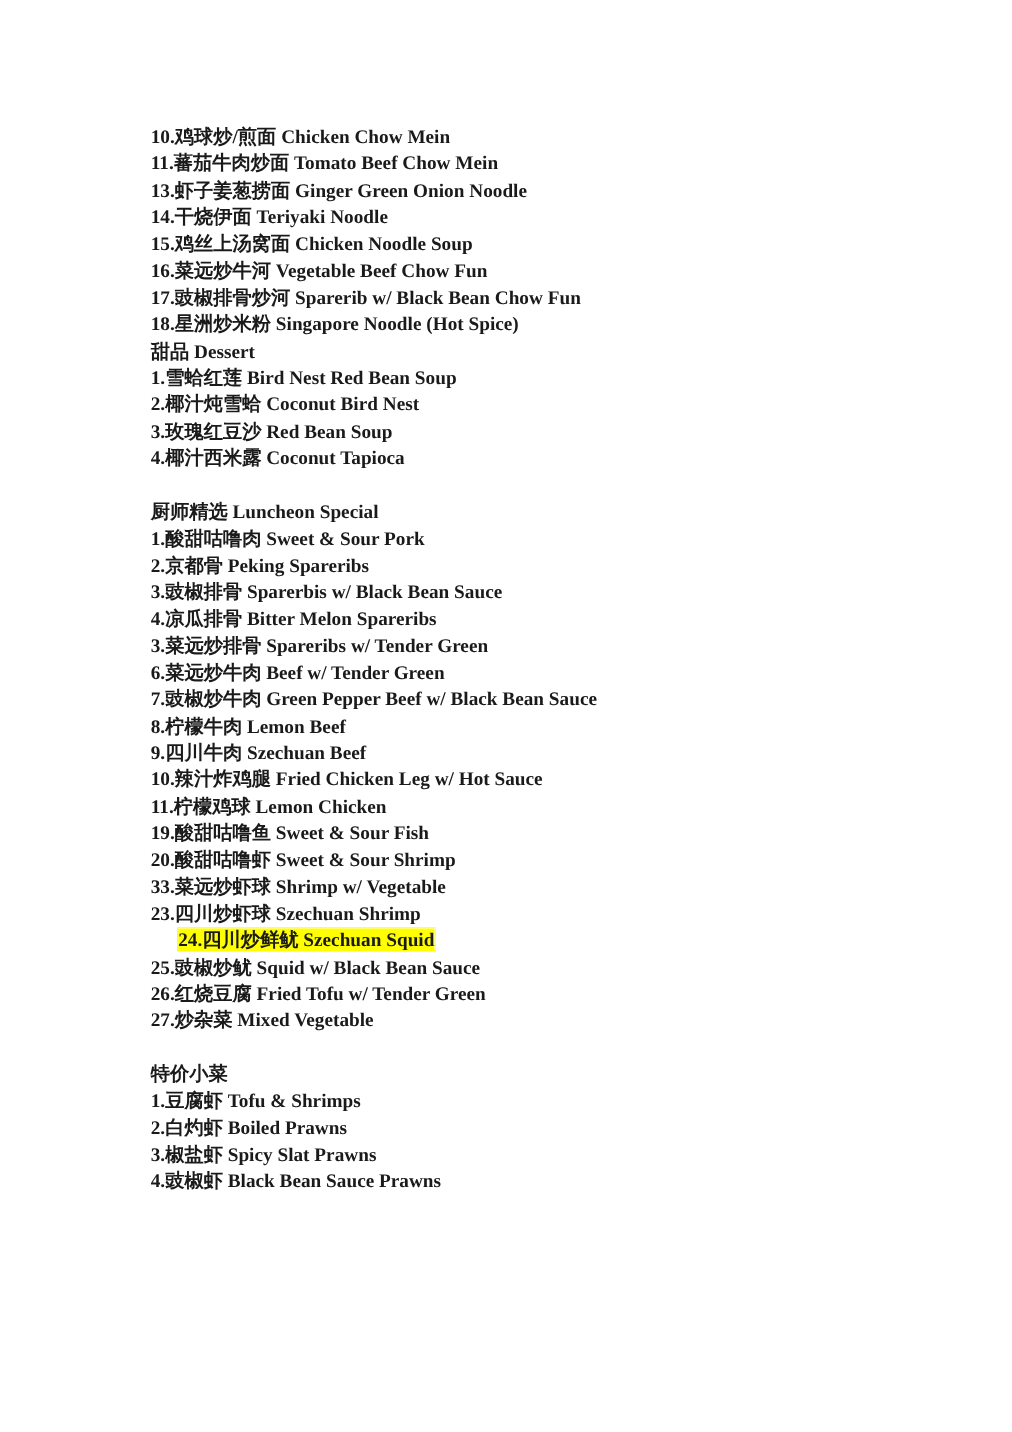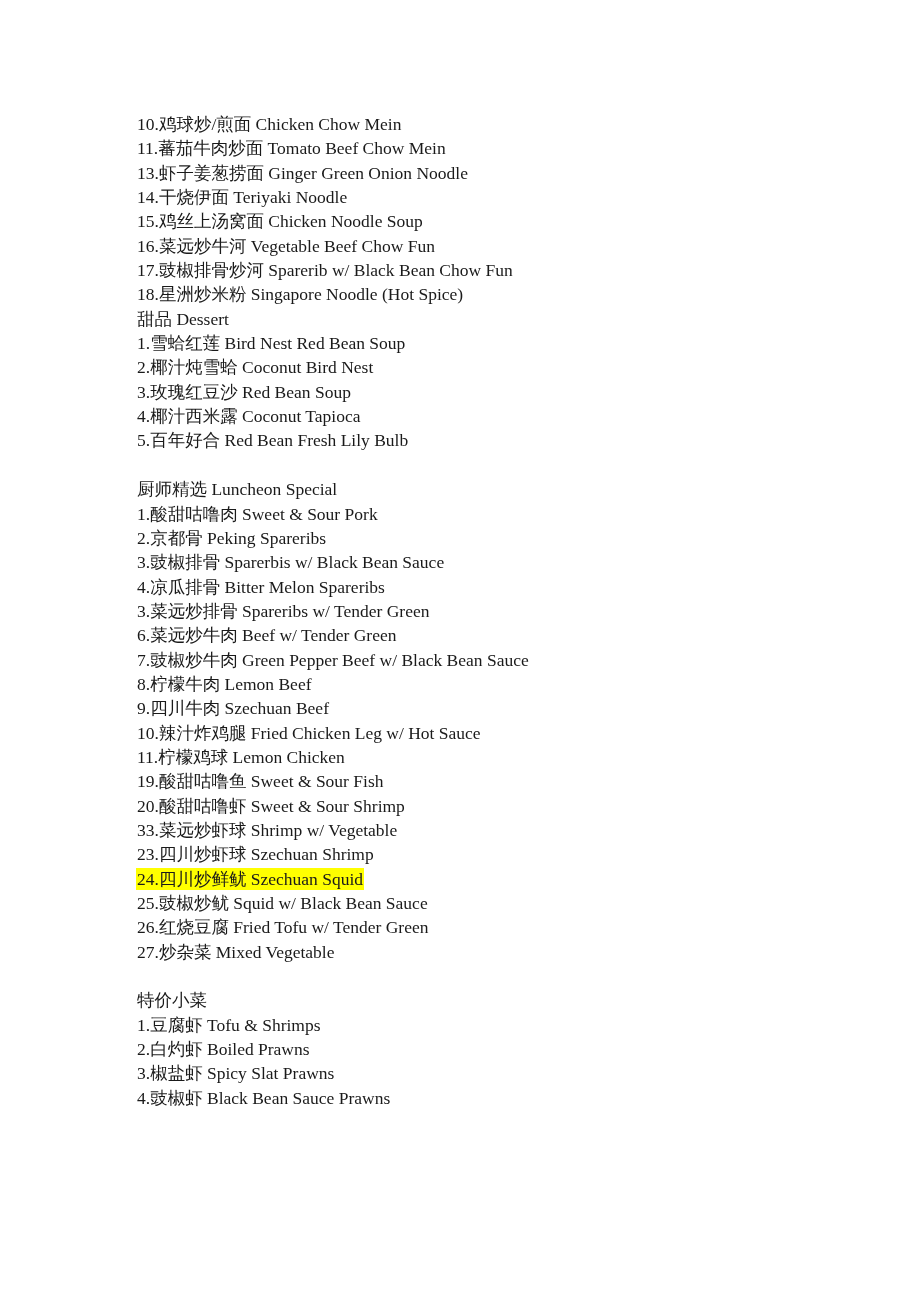--- a/index.html
+++ b/index.html
@@ -23,24 +23,26 @@
   }
   .line {
     font-size: 17.5px;
     line-height: 24.35px;
     white-space: pre;
     letter-spacing: 0;
     color: #1a1a1a;
   }
   .line .txt {
     display: inline;
+    font-weight: bold;
   }
   .line.hl .txt {
     background: #ffff00;
     box-shadow: 0 0 0 1px #ffff00;
+    margin-left: 25px;
   }
   .spacer {
     height: 24.35px;
   }
 </style>
 </head>
 <body>
 
 <div id="doc">
     <div>
@@ -52,21 +54,20 @@
       <div class="line"><span class="txt">16.菜远炒牛河 Vegetable Beef Chow Fun</span></div>
       <div class="line"><span class="txt">17.豉椒排骨炒河 Sparerib w/ Black Bean Chow Fun</span></div>
       <div class="line"><span class="txt">18.星洲炒米粉 Singapore Noodle (Hot Spice)</span></div>
     </div>
     <div>
       <div class="line"><span class="txt">甜品 Dessert</span></div>
       <div class="line"><span class="txt">1.雪蛤红莲 Bird Nest Red Bean Soup</span></div>
       <div class="line"><span class="txt">2.椰汁炖雪蛤 Coconut Bird Nest</span></div>
       <div class="line"><span class="txt">3.玫瑰红豆沙 Red Bean Soup</span></div>
       <div class="line"><span class="txt">4.椰汁西米露 Coconut Tapioca</span></div>
-      <div class="line"><span class="txt">5.百年好合 Red Bean Fresh Lily Bulb</span></div>
     </div>
     <div>
       <div class="spacer"></div>
     </div>
     <div>
       <div class="line"><span class="txt">厨师精选 Luncheon Special</span></div>
       <div class="line"><span class="txt">1.酸甜咕噜肉 Sweet &amp; Sour Pork</span></div>
       <div class="line"><span class="txt">2.京都骨 Peking Spareribs</span></div>
       <div class="line"><span class="txt">3.豉椒排骨 Sparerbis w/ Black Bean Sauce</span></div>
       <div class="line"><span class="txt">4.凉瓜排骨 Bitter Melon Spareribs</span></div>

